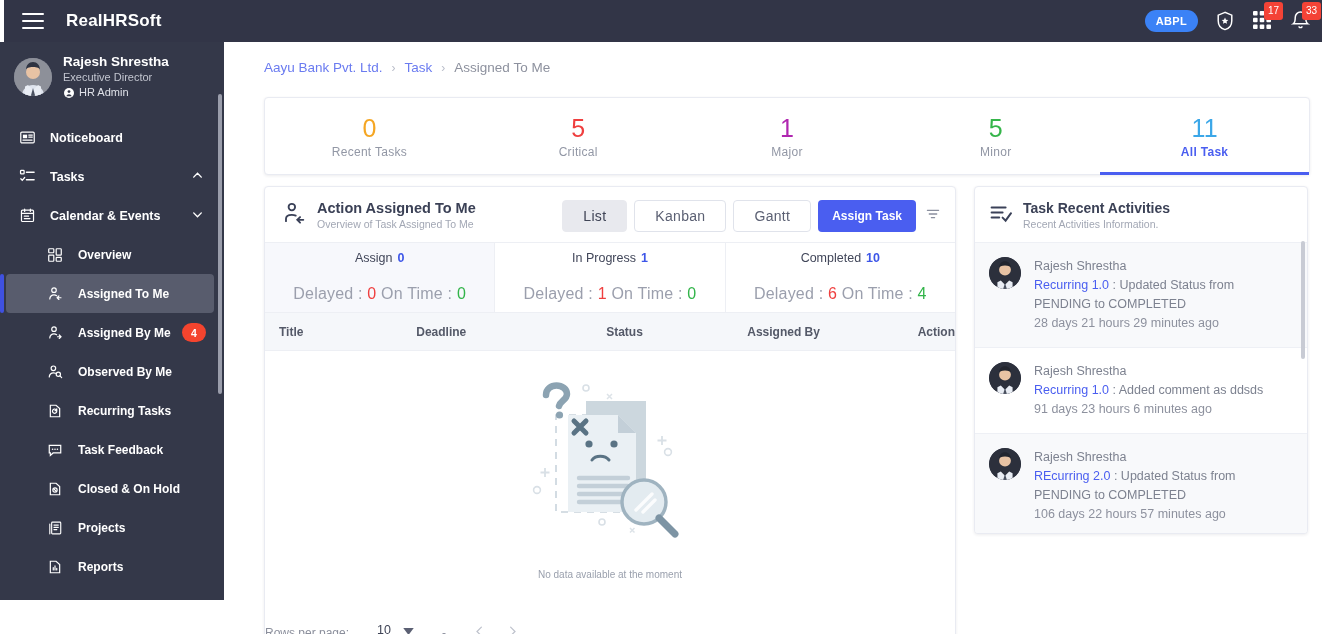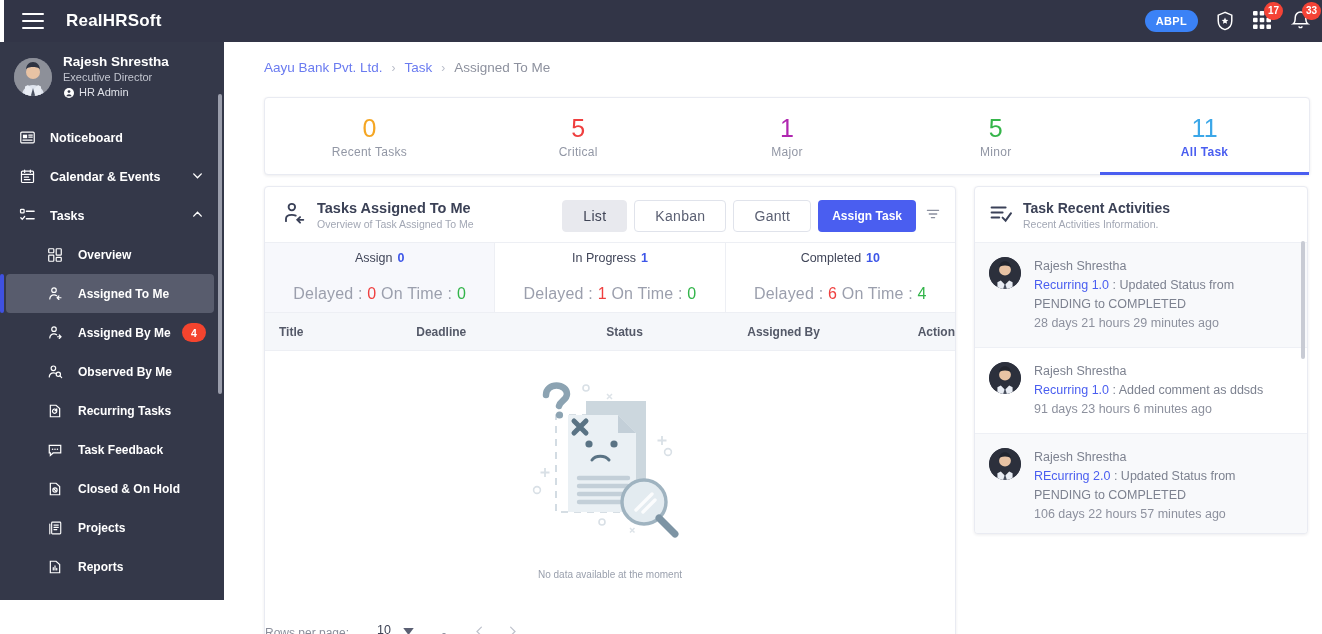--- a/index.html
+++ b/index.html
@@ -29,22 +29,22 @@
     margin-left: auto; margin-right: 14px; display: flex; align-items: center; gap: 16px;
   }
   .org-pill {
     background: #3b82f6; color: #ffffff; font-size: 11px; font-weight: bold;
     padding: 5px 11px; border-radius: 12px; letter-spacing: .3px;
   }
   .ic { position: relative; width: 22px; height: 22px; cursor: pointer; }
   .ic svg { display: block; }
   .badge {
     position: absolute; top: -8px; right: -9px; min-width: 18px; height: 18px;
-    background: #f44336; color: #fff; border-radius: 9px; font-size: 10px;
-    font-weight: bold; display: flex; align-items: center; justify-content: center;
+    background: #f44336; color: #fff; border-radius: 3px; font-size: 10px;
+    font-weight: normal; display: flex; align-items: center; justify-content: center;
     padding: 0 4px; line-height: 1;
   }
 
   
   .sidebar {
     position: absolute; top: 42px; left: 0; width: 224px; height: 558px;
     background: #343849; overflow: hidden;
   }
   .profile { display: flex; align-items: center; padding: 12px 0 14px 14px; }
   .avatar-wrap {
@@ -266,44 +266,44 @@
             <rect x="2.5" y="4.5" width="19" height="15" rx="1.6"></rect>
             <rect x="5.5" y="8" width="6" height="5" fill="#fff" stroke="none"></rect>
             <path d="M13.8 8.6h5M13.8 11.4h5M5.5 15.6h13" stroke-linecap="round"></path>
           </svg>
         </span>
         <span class="nav-label">Noticeboard</span>
       </div>
 
       <div class="nav-item">
         <span class="nav-ico">
+          <svg width="17" height="17" viewBox="0 0 24 24" fill="none" stroke="#fff" stroke-width="1.8" stroke-linecap="round">
+            <rect x="2.2" y="3.4" width="5" height="5" rx="1"></rect>
+            <path d="M10.4 6h11M2.6 15.2l2 2.2 3.4-4M10.4 16.6h11"></path>
+          </svg>
+        </span>
+        <span class="nav-label">Tasks</span>
+        <span class="chev">
+          <svg width="13" height="13" viewBox="0 0 24 24" fill="none" stroke="#fff" stroke-width="2.6" stroke-linecap="round">
+              <path d="M5 15l7-7 7 7"></path>
+            </svg>
+        </span>
+      </div>
+
+      <div class="nav-item">
+        <span class="nav-ico">
           <svg width="17" height="17" viewBox="0 0 24 24" fill="none" stroke="#fff" stroke-width="1.7">
             <rect x="3.5" y="4.5" width="17" height="16" rx="1.6"></rect>
             <path d="M3.5 9h17M8 2.8v3.4M16 2.8v3.4M7.5 13h6M7.5 16.4h8" stroke-linecap="round"></path>
           </svg>
         </span>
         <span class="nav-label">Calendar &amp; Events</span>
         <span class="chev">
           <svg width="13" height="13" viewBox="0 0 24 24" fill="none" stroke="#fff" stroke-width="2.6" stroke-linecap="round">
               <path d="M5 9l7 7 7-7"></path>
-            </svg>
-        </span>
-      </div>
-
-      <div class="nav-item">
-        <span class="nav-ico">
-          <svg width="17" height="17" viewBox="0 0 24 24" fill="none" stroke="#fff" stroke-width="1.8" stroke-linecap="round">
-            <rect x="2.2" y="3.4" width="5" height="5" rx="1"></rect>
-            <path d="M10.4 6h11M2.6 15.2l2 2.2 3.4-4M10.4 16.6h11"></path>
-          </svg>
-        </span>
-        <span class="nav-label">Tasks</span>
-        <span class="chev">
-          <svg width="13" height="13" viewBox="0 0 24 24" fill="none" stroke="#fff" stroke-width="2.6" stroke-linecap="round">
-              <path d="M5 15l7-7 7 7"></path>
             </svg>
         </span>
       </div>
 
       <div class="nav-item sub">
         <span class="nav-ico">
           <svg width="16" height="16" viewBox="0 0 24 24" fill="none" stroke="#fff" stroke-width="1.8">
             <rect x="2.6" y="2.6" width="7.6" height="6" rx="1"></rect>
               <rect x="13.8" y="2.6" width="7.6" height="9.6" rx="1"></rect>
             <rect x="2.6" y="12.2" width="7.6" height="9.2" rx="1"></rect>
@@ -439,21 +439,21 @@
     <div class="card">
       <div class="card-head">
         <span class="ch-ico">
           <svg width="26" height="26" viewBox="0 0 24 24" fill="none" stroke="#3a4158" stroke-width="1.7" stroke-linecap="round">
             <circle cx="10" cy="5.6" r="3"></circle>
             <path d="M4.6 18.6v-2.2c0-2.2 2-3.6 5.4-3.6 1.4 0 2.6.2 3.6.7"></path>
             <path d="M20.6 17.4h-5.2M17.6 14.8l-2.6 2.6 2.6 2.6"></path>
           </svg>
         </span>
         <div>
-          <div class="ch-title">Tasks Assigned To Me</div>
+          <div class="ch-title">Action Assigned To Me</div>
           <div class="ch-sub">Overview of Task Assigned To Me</div>
         </div>
         <div class="ch-actions">
           <button class="vbtn active">List</button>
           <button class="vbtn">Kanban</button>
           <button class="vbtn">Gantt</button>
           <button class="primary-btn">Assign Task</button>
           <span class="filter-ico">
             <svg width="16" height="16" viewBox="0 0 24 24" fill="none" stroke="#8a8f9e" stroke-width="1.9" stroke-linecap="round">
               <path d="M3.6 6.4h16.8M6.4 12h11.2M9.6 17.6h4.8"></path>

